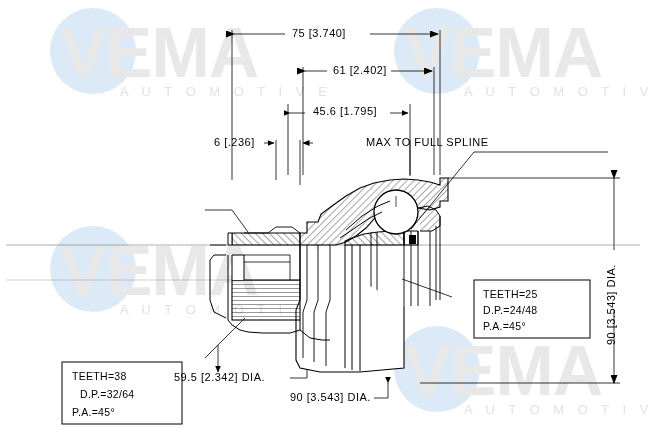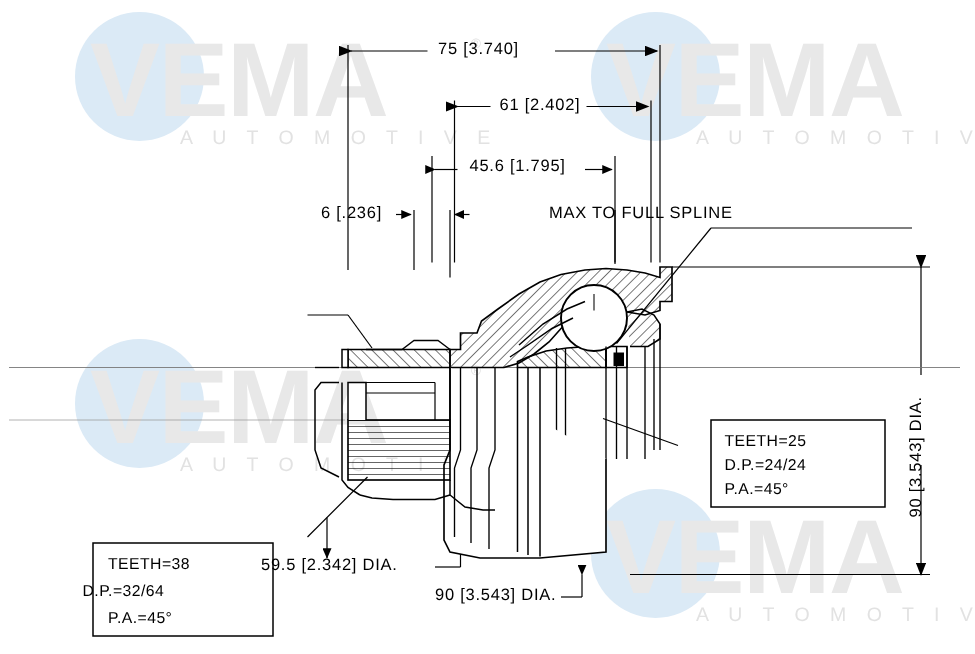--- a/index.html
+++ b/index.html
@@ -203,20 +203,20 @@
 
 
 
   <div class="txt dimtxt" style="left:174px;top:371px;">59.5 [2.342] DIA.</div>
 
   <div class="txt dimtxt" style="left:290px;top:391px;">90 [3.543] DIA.</div>
 
   <div class="txt dimtxt vert" style="left:605px;top:345px;transform:rotate(-90deg);">90 [3.543] DIA.</div>
 
   <div class="txt boxtxt" style="left:72px;top:369px;">TEETH=38</div>
-  <div class="txt boxtxt" style="left:55px;top:387px;">D.P.=32/64</div>
+  <div class="txt boxtxt" style="left:80px;top:387px;">D.P.=32/64</div>
   <div class="txt boxtxt" style="left:72px;top:405px;">P.A.=45°</div>
 
   <div class="txt boxtxt" style="left:483px;top:287px;">TEETH=25</div>
-  <div class="txt boxtxt" style="left:483px;top:303px;">D.P.=24/24</div>
+  <div class="txt boxtxt" style="left:483px;top:303px;">D.P.=24/48</div>
   <div class="txt boxtxt" style="left:483px;top:319px;">P.A.=45°</div>
 
 </div>
 
 </body></html>

